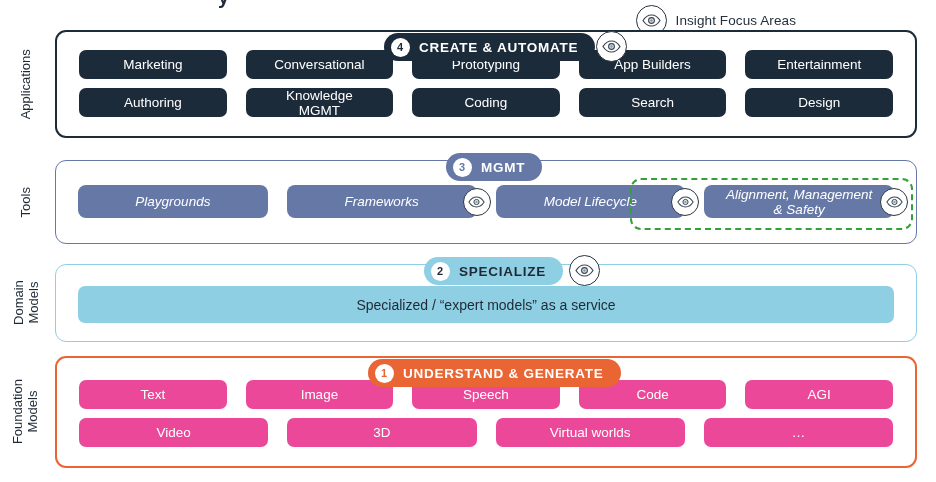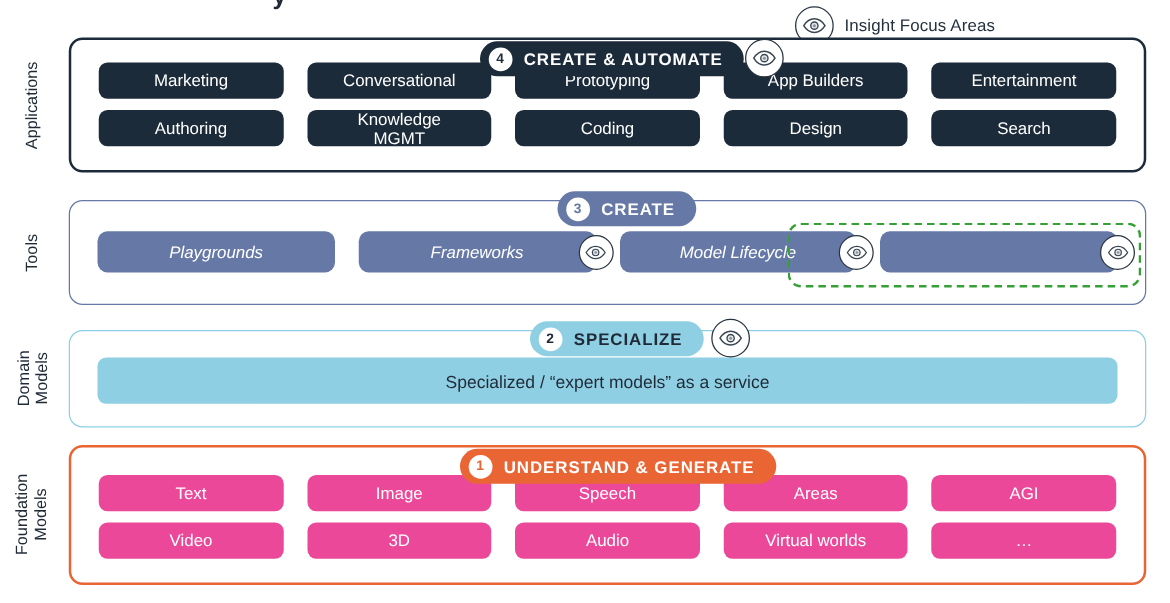--- a/index.html
+++ b/index.html
@@ -286,24 +286,24 @@
         <div class="chip chip-dark">
             <span>Authoring</span>
           </div>
         <div class="chip chip-dark">
             <span>Knowledge MGMT</span>
           </div>
         <div class="chip chip-dark">
             <span>Coding</span>
           </div>
         <div class="chip chip-dark">
+            <span>Search</span>
+          </div>
+        <div class="chip chip-dark">
             <span>Design</span>
-          </div>
-        <div class="chip chip-dark">
-            <span>Search</span>
           </div>
       </div>
     </div>
   </div>
 
   <div class="step-badge badge-dark" style="left:384px; top:33px;">
     <span class="step-num">4</span>
     <span>CREATE &amp; AUTOMATE</span>
   </div>
   <div class="badge-eye" style="left:596px; top:31px;">
@@ -339,38 +339,39 @@
           <span class="eye-sm">
             <svg width="17" height="12" viewBox="0 0 19 13" fill="none">
               <path d="M1 6.5C3.6 2.3 6.4 1 9.5 1s5.9 1.3 8.5 5.5C15.4 10.7 12.6 12 9.5 12S3.6 10.7 1 6.5Z" stroke="#3a4652" stroke-width="1.2" fill="#ffffff"></path>
               <circle cx="9.5" cy="6.5" r="2.9" fill="#dfe4e9" stroke="#3a4652" stroke-width="1.1"></circle>
               <circle cx="9.5" cy="6.5" r="1.2" fill="#8b949c"></circle>
             </svg>
           </span>
         </span>
       </div>
       <div class="chip chip-slate">
+        <span>Alignment, Management &amp; Safety</span>
         <span class="chip-eye">
           <span class="eye-sm">
             <svg width="17" height="12" viewBox="0 0 19 13" fill="none">
               <path d="M1 6.5C3.6 2.3 6.4 1 9.5 1s5.9 1.3 8.5 5.5C15.4 10.7 12.6 12 9.5 12S3.6 10.7 1 6.5Z" stroke="#3a4652" stroke-width="1.2" fill="#ffffff"></path>
               <circle cx="9.5" cy="6.5" r="2.9" fill="#dfe4e9" stroke="#3a4652" stroke-width="1.1"></circle>
               <circle cx="9.5" cy="6.5" r="1.2" fill="#8b949c"></circle>
             </svg>
           </span>
         </span>
       </div>
     </div>
   </div>
 
   <div class="green-dash" style="left:630px; top:178px; width:283px; height:52px;"></div>
 
   <div class="step-badge badge-slate" style="left:446px; top:153px;">
     <span class="step-num">3</span>
-    <span>CREATE</span>
+    <span>MGMT</span>
   </div>
 
   <div class="row row-domain">
     <div class="domain-bar">
       <span>Specialized / “expert models” as a service</span>
     </div>
   </div>
 
   <div class="step-badge badge-lblue" style="left:424px; top:257px;">
     <span class="step-num">2</span>
@@ -392,35 +393,32 @@
         <div class="chip chip-orange">
             <span>Text</span>
           </div>
         <div class="chip chip-orange">
             <span>Image</span>
           </div>
         <div class="chip chip-orange">
             <span>Speech</span>
           </div>
         <div class="chip chip-orange">
-            <span>Areas</span>
+            <span>Code</span>
           </div>
         <div class="chip chip-orange">
             <span>AGI</span>
           </div>
       </div>
       <div class="chip-line">
         <div class="chip chip-orange">
             <span>Video</span>
           </div>
         <div class="chip chip-orange">
             <span>3D</span>
-          </div>
-        <div class="chip chip-orange">
-            <span>Audio</span>
           </div>
         <div class="chip chip-orange">
             <span>Virtual worlds</span>
           </div>
         <div class="chip chip-orange">
             <span>…</span>
           </div>
       </div>
     </div>
   </div>

